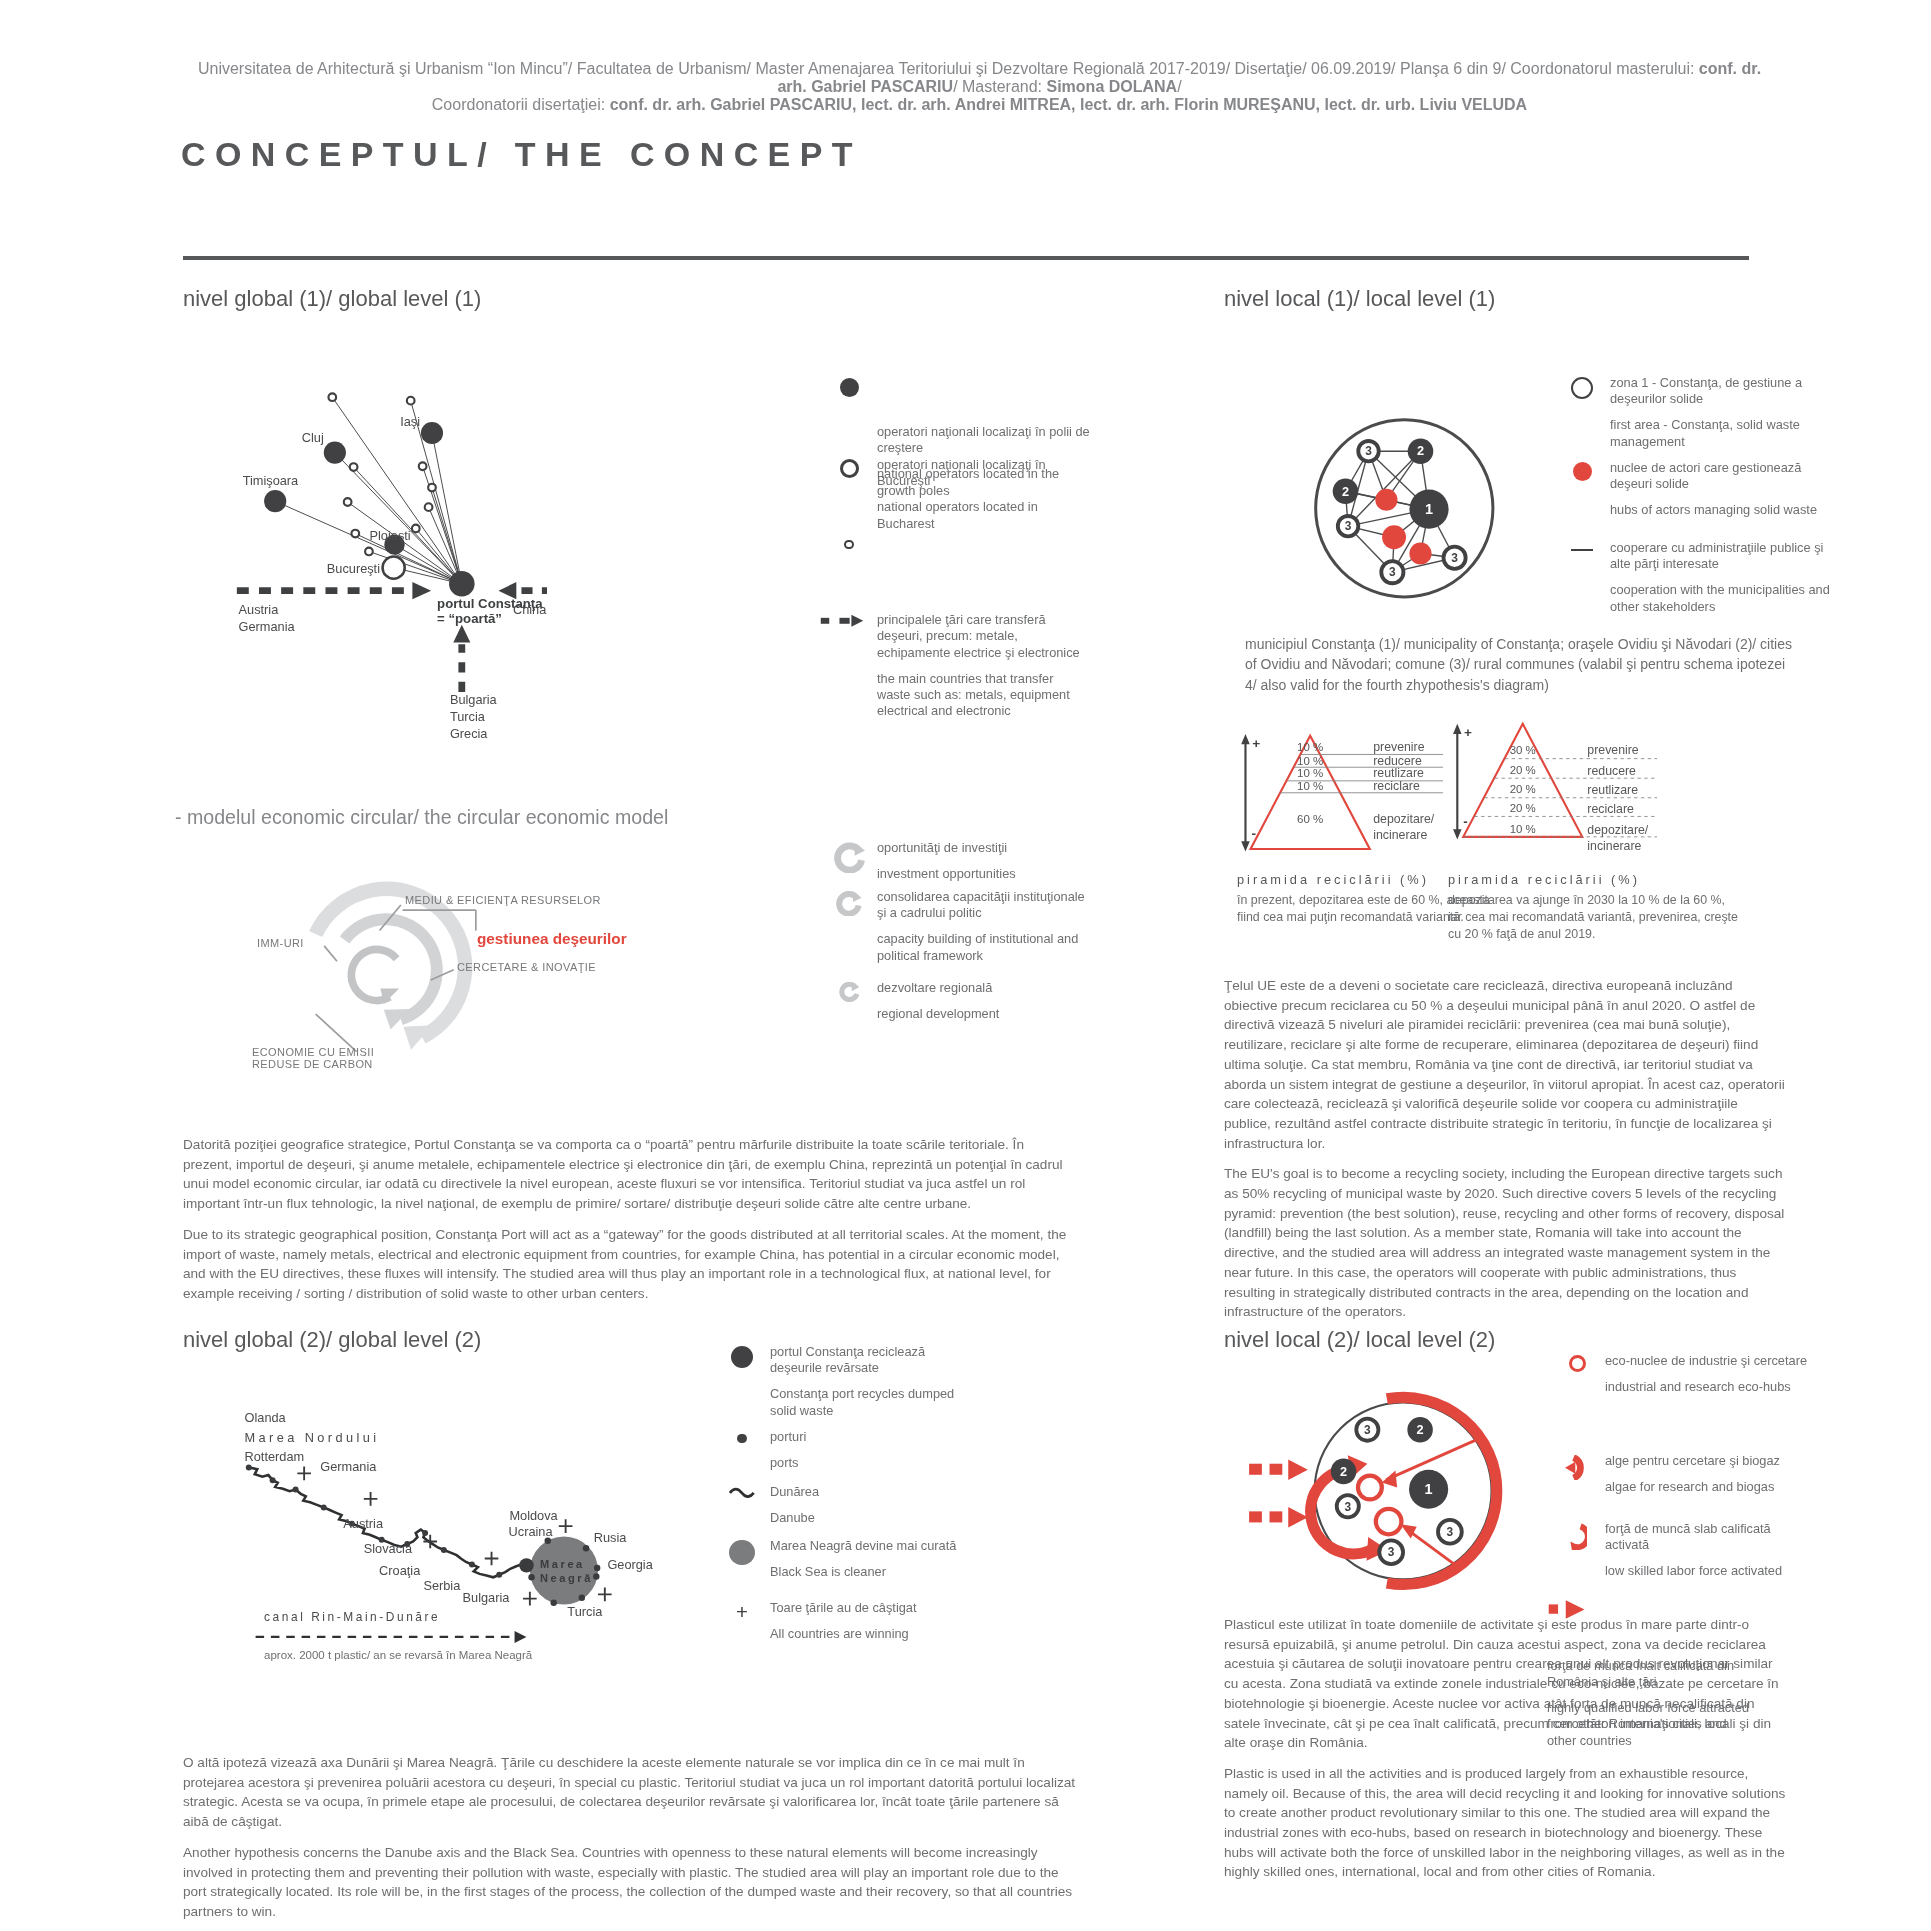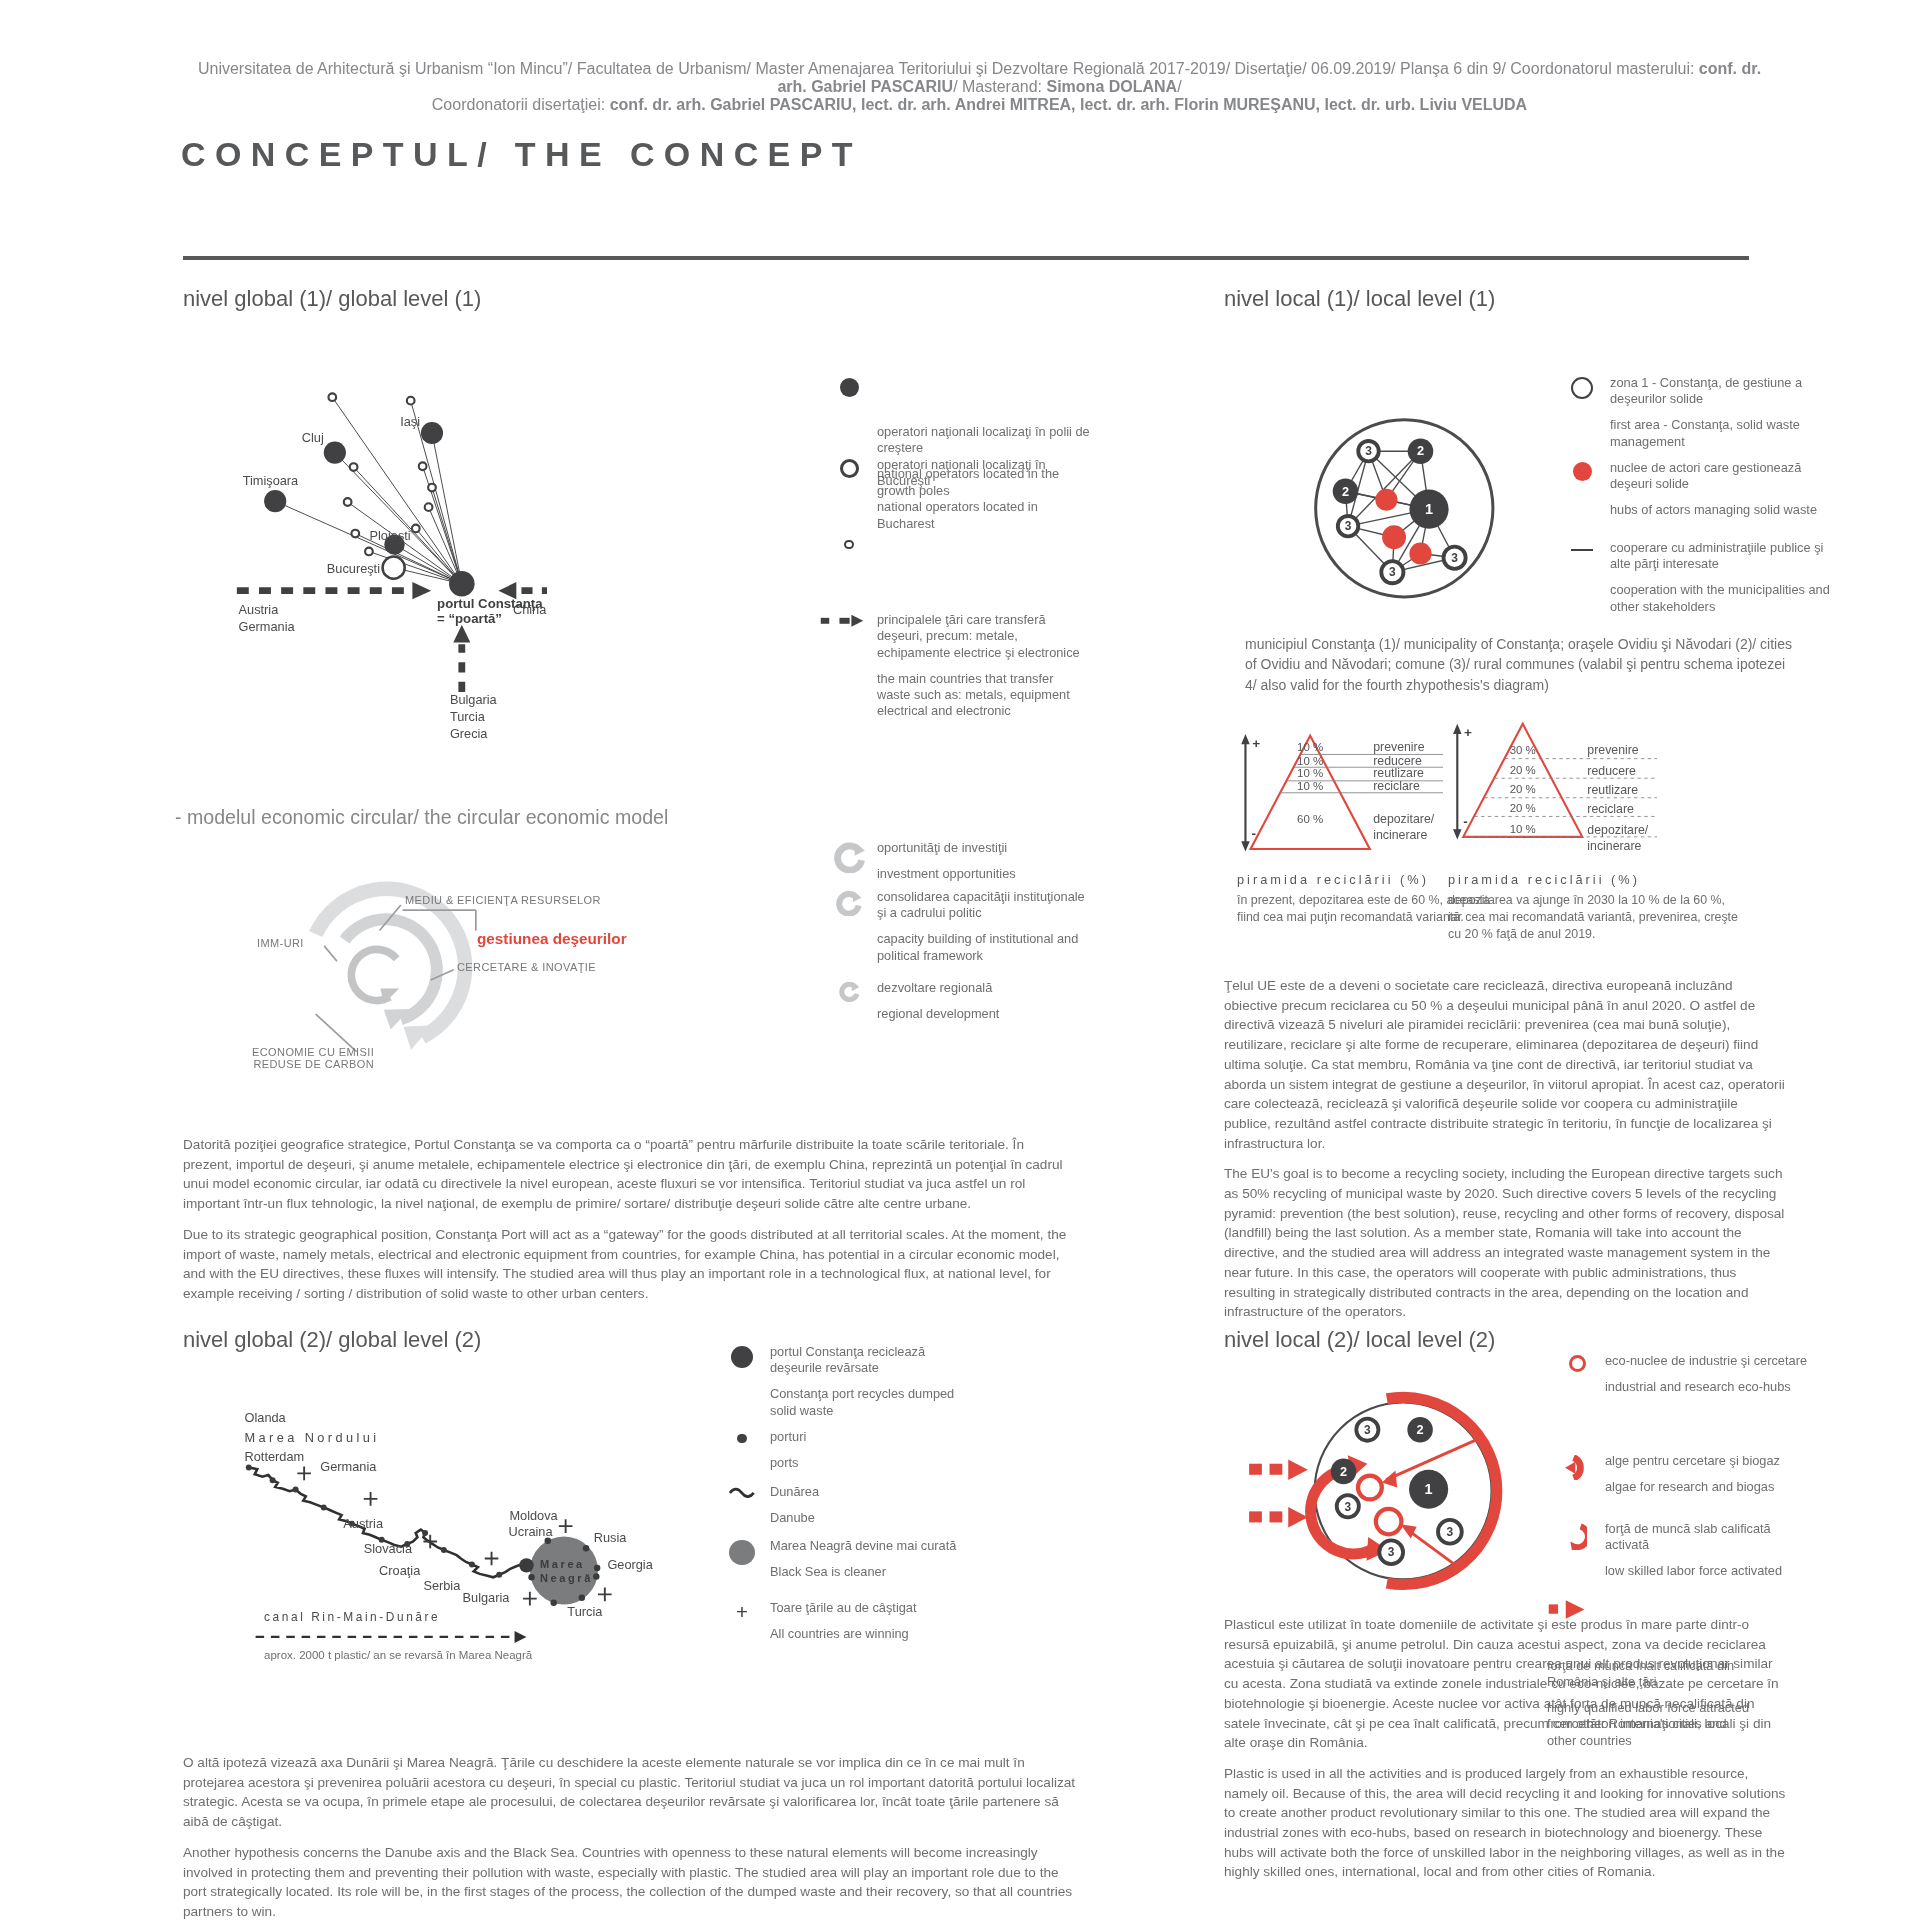--- a/index.html
+++ b/index.html
@@ -330,21 +330,21 @@
       <line x1="258" y1="68" x2="258" y2="92"></line>
       <line x1="205" y1="150" x2="232" y2="138"></line>
       <line x1="80" y1="110" x2="95" y2="128"></line>
       <line x1="70" y1="190" x2="118" y2="234"></line>
     </g>
   </svg>
   <div class="abs caps" style="left:405px;top:894px;">MEDIU &amp; EFICIENŢA RESURSELOR</div>
   <div class="abs" style="left:477px;top:930px;font-size:15.3px;font-weight:700;color:#e2473d;">gestiunea deşeurilor</div>
   <div class="abs caps" style="left:457px;top:961px;">CERCETARE &amp; INOVAŢIE</div>
   <div class="abs caps" style="left:257px;top:937px;">IMM-URI</div>
-  <div class="abs caps" style="left:252px;top:1046px;text-align:right;">
+  <div class="abs caps" style="left:252px;top:1046px;">
     <div>ECONOMIE CU EMISII</div>
     <div>REDUSE DE CARBON</div>
   </div>
 
   <div class="lrow" style="left:833px;top:840px;">
     <div class="lico">
       <svg width="31" height="31" viewBox="0 0 36 36">
           <path d="M 30 11 A 14 14 0 1 0 32 21" fill="none" stroke="#c6c7c9" stroke-width="8"></path>
           <polygon points="24,2 36,10 24,16" fill="#c6c7c9"></polygon>
         </svg>

